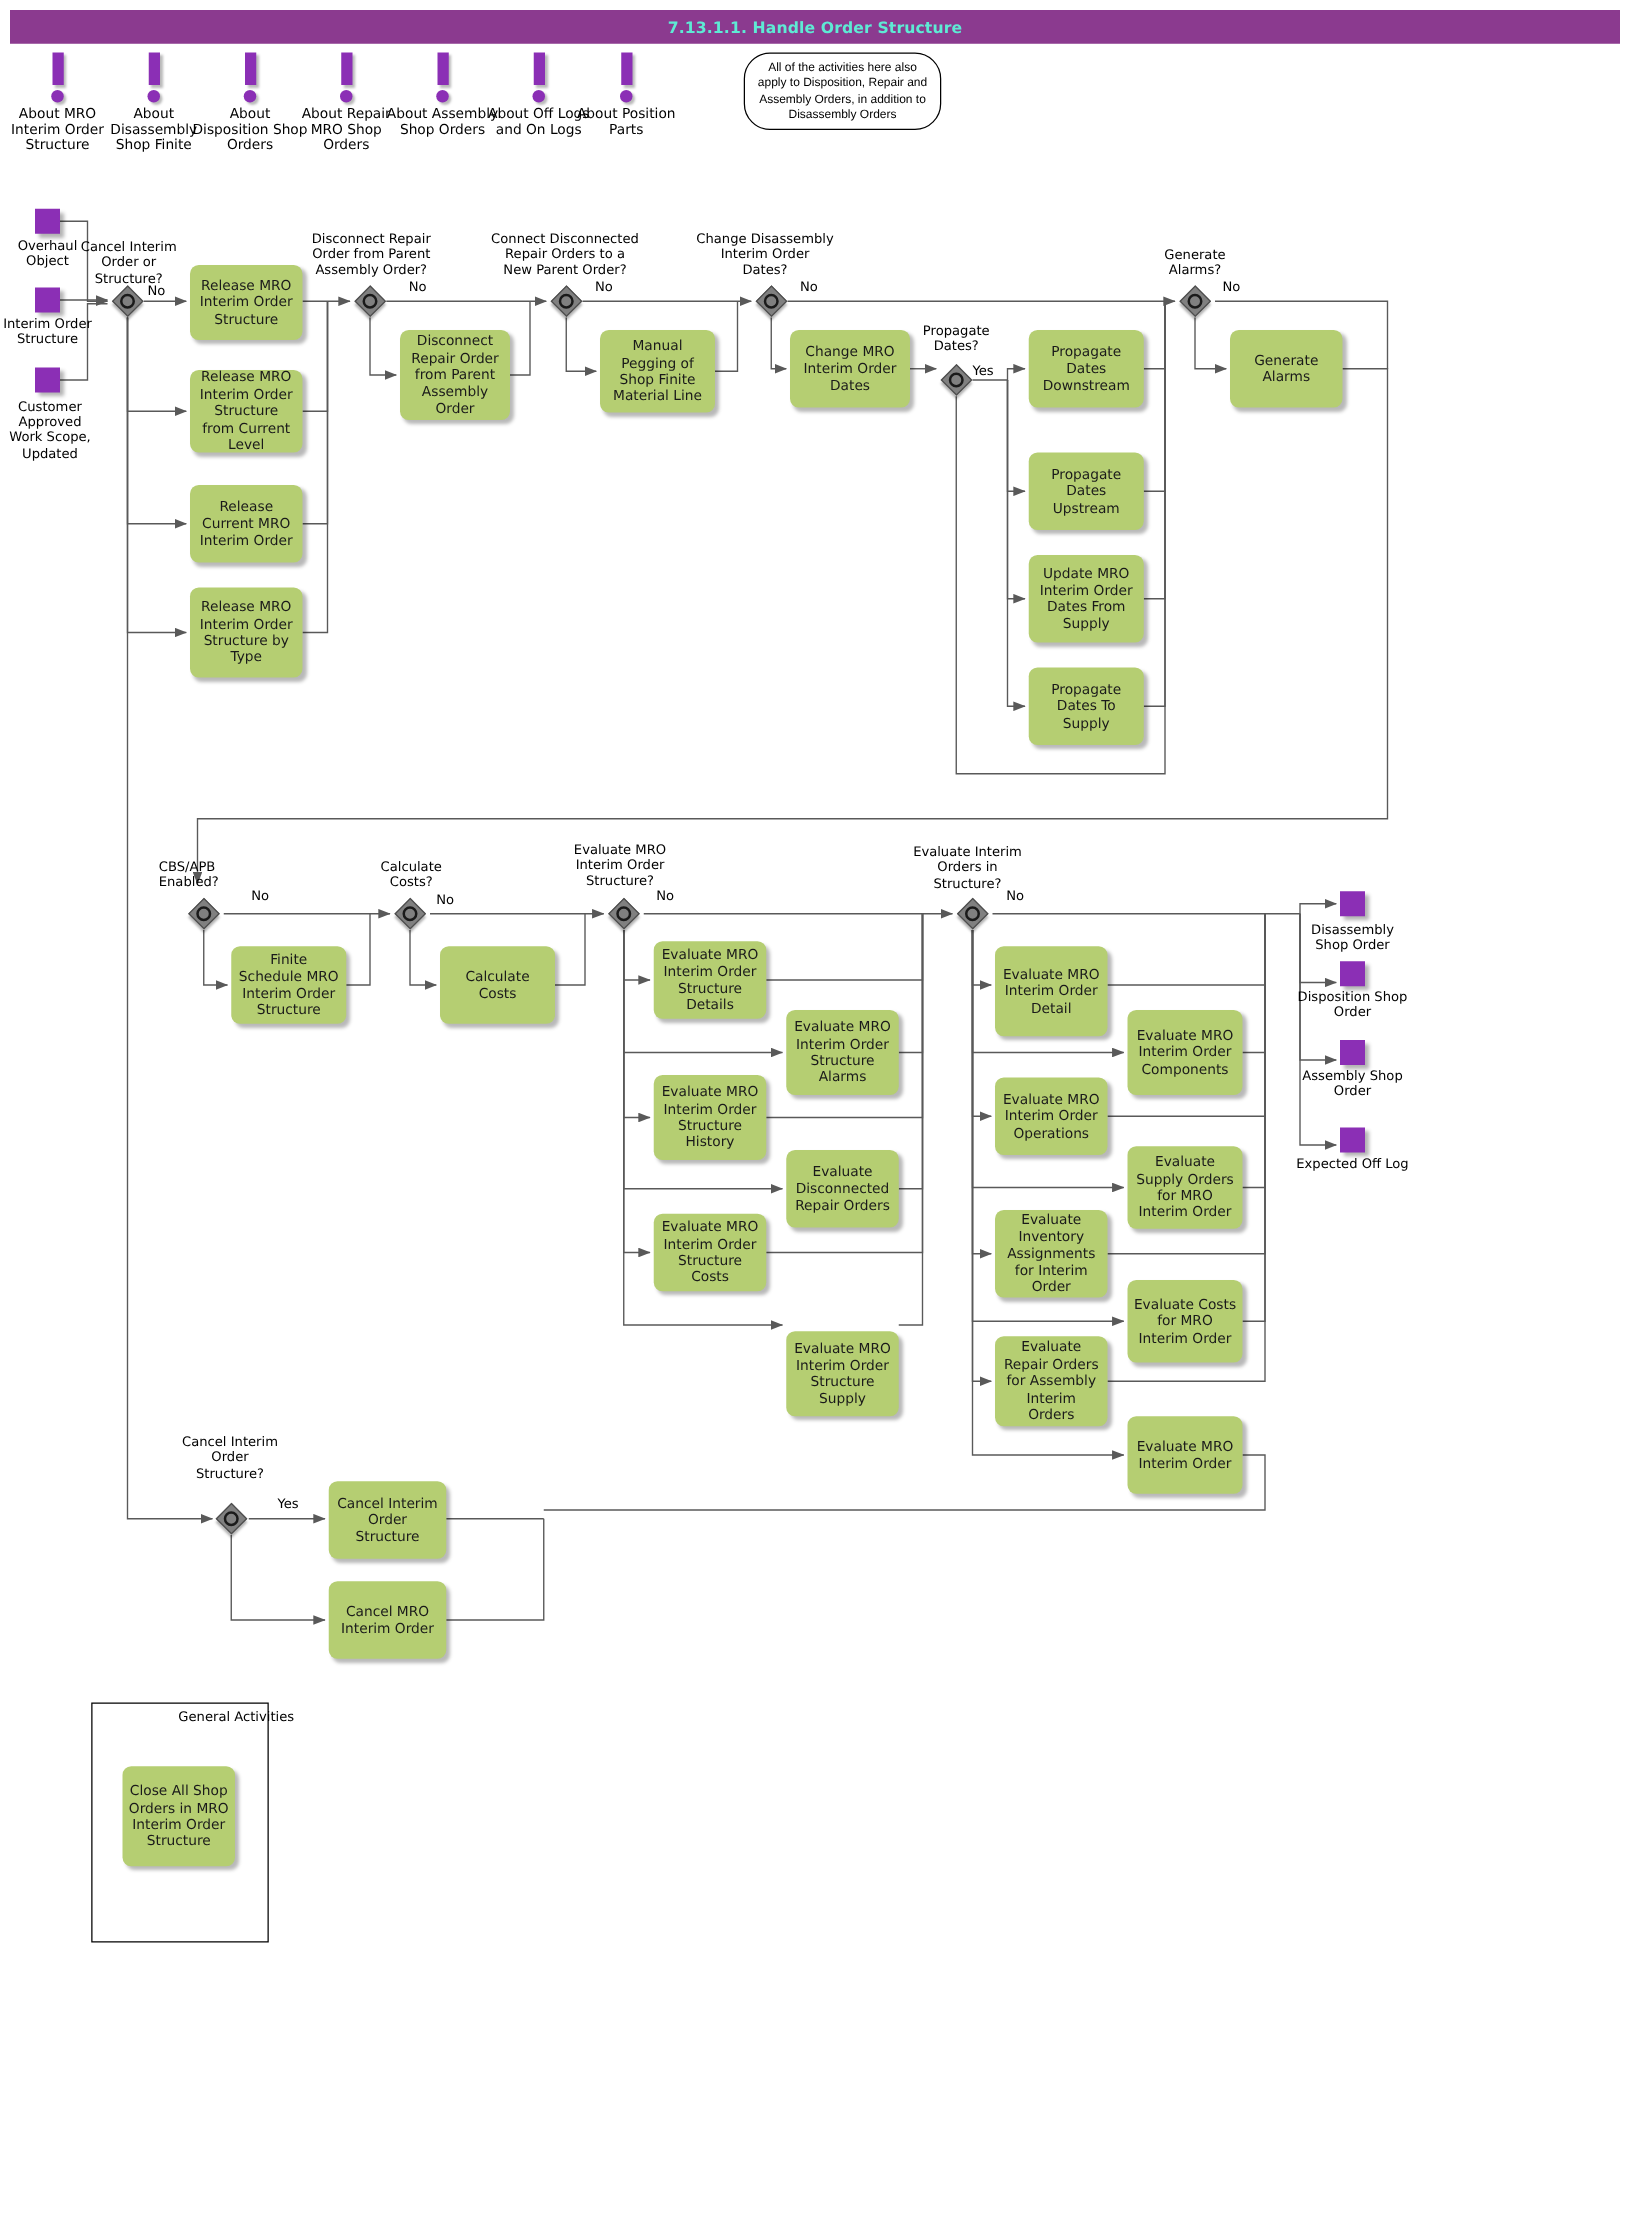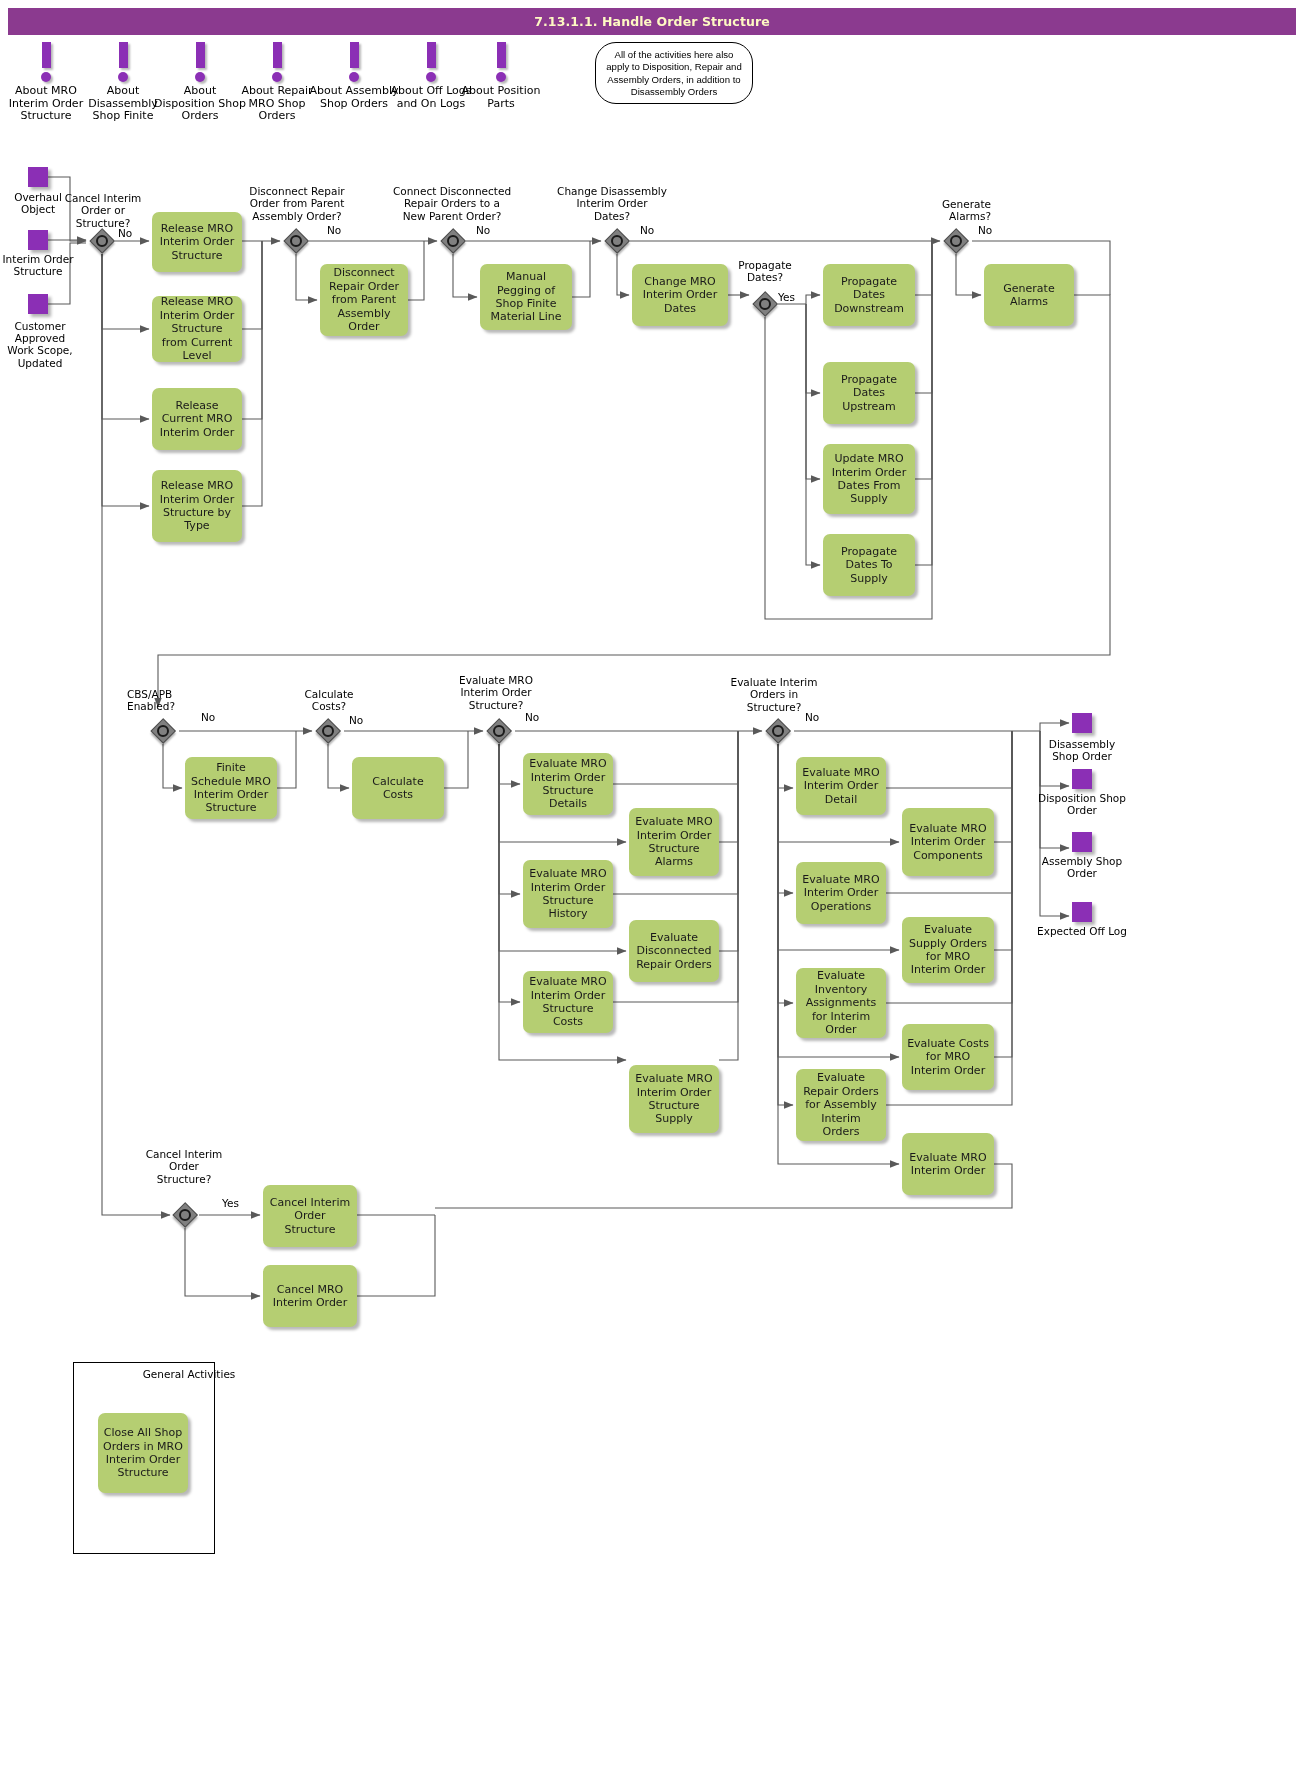--- a/index.html
+++ b/index.html
@@ -9,21 +9,21 @@
     background: #ffffff;
     font-family: "DejaVu Sans", sans-serif;
     position: relative;
     overflow: hidden;
   }
   #canvas { position:absolute; left:0; top:0; width:1300px; height:1770px; }
   svg.links { position:absolute; left:0; top:0; width:1300px; height:1770px; pointer-events:none; }
 
   .titlebar {
     position:absolute; left:8px; top:8px; width:1288px; height:27px;
-    background:#8B3A8F; color:#fef9c3;
+    background:#8B3A8F; color:#5eead4;
     font-size:12.5px; font-weight:bold;
     display:flex; align-items:center; justify-content:center;
     letter-spacing:0.1px;
   }
 
   
   .infomark { position:absolute; width:92px; text-align:center; }
   .infomark .bang {
     position:relative; width:13px; height:40px; margin:0 auto 3px auto;
   }
@@ -309,21 +309,21 @@
     </div>
   <div class="edgelabel" style="left:640px; top:224px;">No</div>
 
   <div class="gwlabel" style="left:727px; top:259px; width:76px;">Propagate Dates?</div>
   <div class="gw" style="left:752px; top:291px;">
       <div class="dia"></div>
       <div class="ring"></div>
     </div>
   <div class="edgelabel" style="left:778px; top:291px;">Yes</div>
 
-  <div class="gwlabel" style="left:921px; top:198px; width:70px;text-align:right;">Generate Alarms?</div>
+  <div class="gwlabel" style="left:921px; top:198px; width:70px;">Generate Alarms?</div>
   <div class="gw" style="left:943px; top:228px;">
       <div class="dia"></div>
       <div class="ring"></div>
     </div>
   <div class="edgelabel" style="left:978px; top:224px;">No</div>
 
   <div class="gwlabel" style="left:127px; top:688px; width:78px; text-align:left;">CBS/APB Enabled?</div>
   <div class="gw" style="left:150px; top:718px;">
       <div class="dia"></div>
       <div class="ring"></div>
@@ -371,21 +371,21 @@
   <div class="act" style="left:823px; top:534px; width:92px; height:62px;">Propagate Dates To Supply</div>
   <div class="act" style="left:984px; top:264px; width:90px; height:62px;">Generate Alarms</div>
   <div class="act" style="left:185px; top:757px; width:92px; height:62px;">Finite Schedule MRO Interim Order Structure</div>
   <div class="act" style="left:352px; top:757px; width:92px; height:62px;">Calculate Costs</div>
   <div class="act" style="left:523px; top:753px; width:90px; height:62px;">Evaluate MRO Interim Order Structure Details</div>
   <div class="act" style="left:629px; top:808px; width:90px; height:68px;">Evaluate MRO Interim Order Structure Alarms</div>
   <div class="act" style="left:523px; top:860px; width:90px; height:68px;">Evaluate MRO Interim Order Structure History</div>
   <div class="act" style="left:629px; top:920px; width:90px; height:62px;">Evaluate Disconnected Repair Orders</div>
   <div class="act" style="left:523px; top:971px; width:90px; height:62px;">Evaluate MRO Interim Order Structure Costs</div>
   <div class="act" style="left:629px; top:1026px; width:90px; height:68px;margin-top:39px;">Evaluate MRO Interim Order Structure Supply</div>
-  <div class="act" style="left:796px; top:757px; width:90px; height:58px;">Evaluate MRO Interim Order Detail</div>
+  <div class="act" style="left:796px; top:757px; width:90px; height:72px;">Evaluate MRO Interim Order Detail</div>
   <div class="act" style="left:902px; top:808px; width:92px; height:68px;">Evaluate MRO Interim Order Components</div>
   <div class="act" style="left:796px; top:862px; width:90px; height:62px;">Evaluate MRO Interim Order Operations</div>
   <div class="act" style="left:902px; top:917px; width:92px; height:66px;">Evaluate Supply Orders for MRO Interim Order</div>
   <div class="act" style="left:796px; top:968px; width:90px; height:70px;">Evaluate Inventory Assignments for Interim Order</div>
   <div class="act" style="left:902px; top:1024px; width:92px; height:66px;">Evaluate Costs for MRO Interim Order</div>
   <div class="act" style="left:796px; top:1069px; width:90px; height:72px;">Evaluate Repair Orders for Assembly Interim Orders</div>
   <div class="act" style="left:902px; top:1133px; width:92px; height:62px;">Evaluate MRO Interim Order</div>
   <div class="act" style="left:263px; top:1185px; width:94px; height:62px;">Cancel Interim Order Structure</div>
   <div class="act" style="left:263px; top:1265px; width:94px; height:62px;">Cancel MRO Interim Order</div>
 

